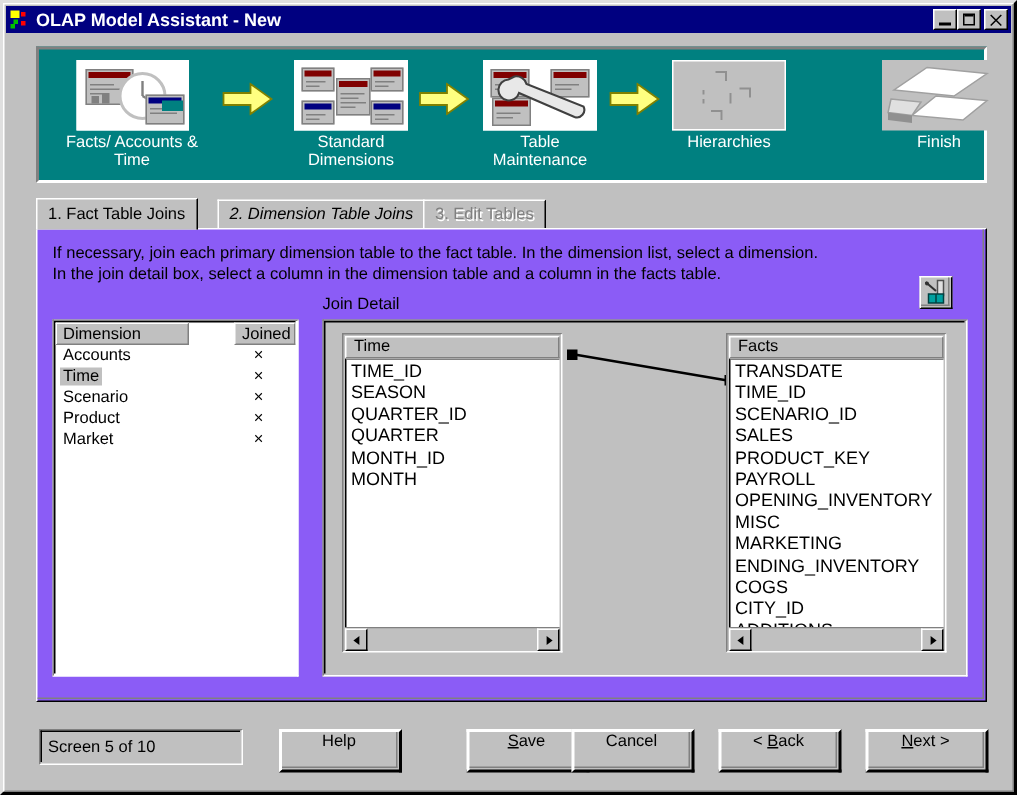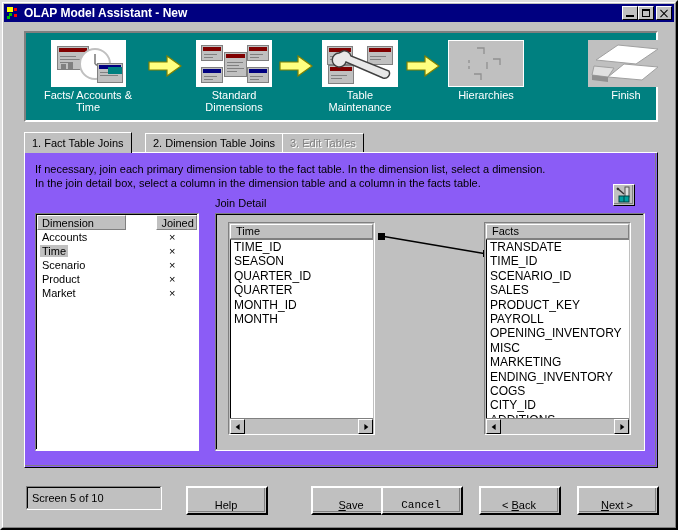--- a/index.html
+++ b/index.html
@@ -176,21 +176,21 @@
   .screenbox .in{position:absolute;left:0;top:0;right:1px;bottom:1px;border-top:1px solid #000;border-left:1px solid #000;
     font-size:11px;line-height:21px;padding-left:4px;box-sizing:border-box;}
   .btn{
     position:absolute;top:484px;width:82px;height:29px;background:#c0c0c0;
     border-top:2px solid #fff;border-left:2px solid #fff;
     border-right:2px solid #000;border-bottom:2px solid #000;
     box-sizing:border-box;font-size:11px;
   }
   .btn .bin{position:absolute;left:0;top:0;right:1px;bottom:1px;
     border-right:1px solid #808080;border-bottom:1px solid #808080;
-    display:flex;align-items:flex-end;justify-content:center;box-sizing:border-box;}
+    display:flex;align-items:flex-start;justify-content:center;box-sizing:border-box;}
   .mn{text-decoration:underline;}
 </style>
 </head>
 <body>
 
 <div class="win">
 <div class="win-inner"></div>
 
   <div class="titlebar">
     <span class="app-icon">
@@ -346,21 +346,21 @@
           <polygon points="6,26 26,28 20,37 4,35" fill="#e0e0e0" stroke="#a0a0a0" stroke-width="1"></polygon>
           <polygon points="4,35 20,37 20,42 4,40" fill="#909090"></polygon>
         </svg>
       </div>
       <div class="wz-lab">Finish</div>
     </div>
   </div>
 
   <div class="tabstrip">
     <div class="tab active" style="left:0px;">1. Fact Table Joins</div>
-    <div class="tab" style="left:121px;">2. Dimension Table Joins</div>
+    <div class="tab" style="left:121px;font-style:italic;">2. Dimension Table Joins</div>
     <div class="tab disabled" style="left:258px;">3. Edit Tables</div>
   </div>
 
   <div class="tabpanel">
     <div class="in2"></div>
 
     <div class="instr">If necessary, join each primary dimension table to the fact table.  In the dimension list, select a dimension.
 In the join detail box, select a column in the dimension table and a column in the facts table.</div>
 
     <div class="grouplab" style="left:10px;top:44px;margin-top:16px;">Dimension List</div>
@@ -478,21 +478,21 @@
   <div class="btn" style="left:184px;">
     <div class="bin">
         <span>Help</span>
       </div>
   </div>
   <div class="btn" style="left:281px;margin-left:28px;">
     <div class="bin">
         <span><span class="mn">S</span>ave</span>
       </div>
   </div>
-  <div class="btn" style="left:379px;font-family:Liberation Mono, monospace;">
+  <div class="btn" style="left:379px;">
     <div class="bin">
         <span>Cancel</span>
       </div>
   </div>
   <div class="btn" style="left:477px;">
     <div class="bin">
         <span>&lt;&nbsp;<span class="mn">B</span>ack</span>
       </div>
   </div>
   <div class="btn" style="left:575px;">

